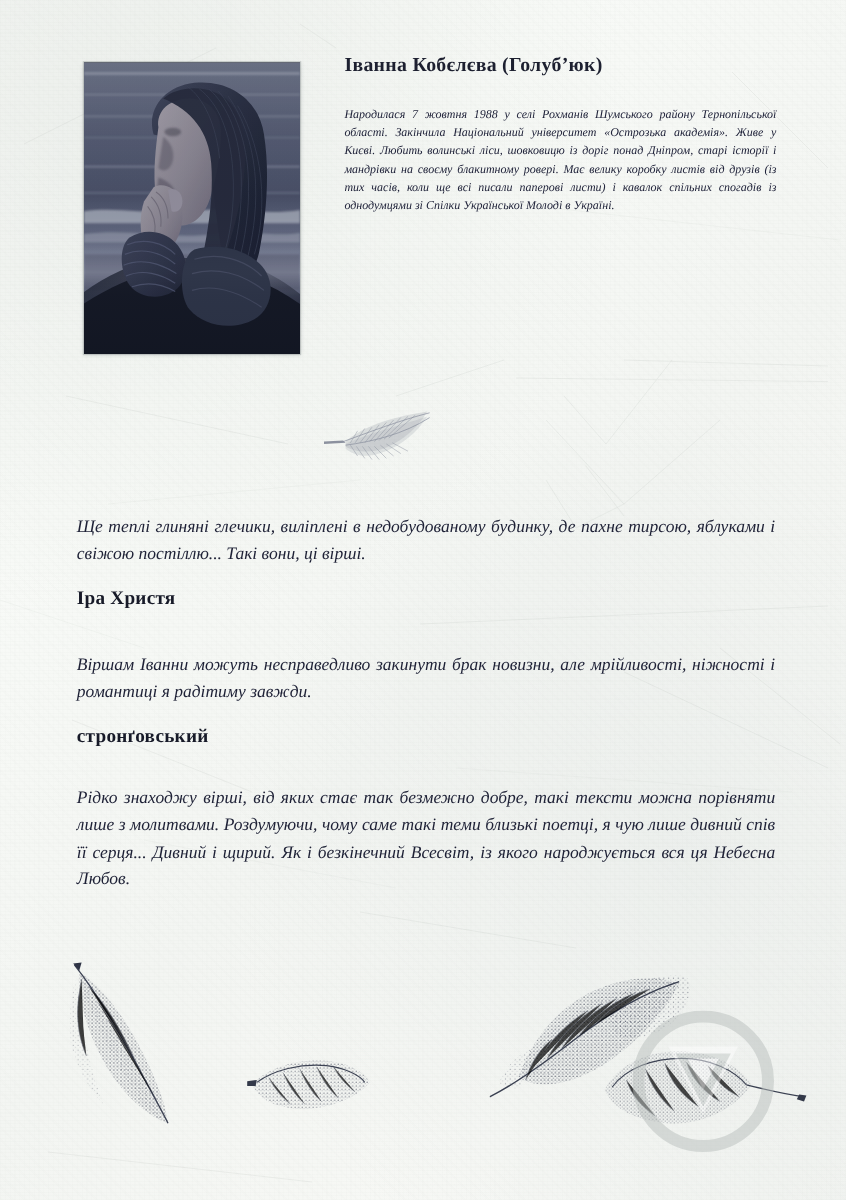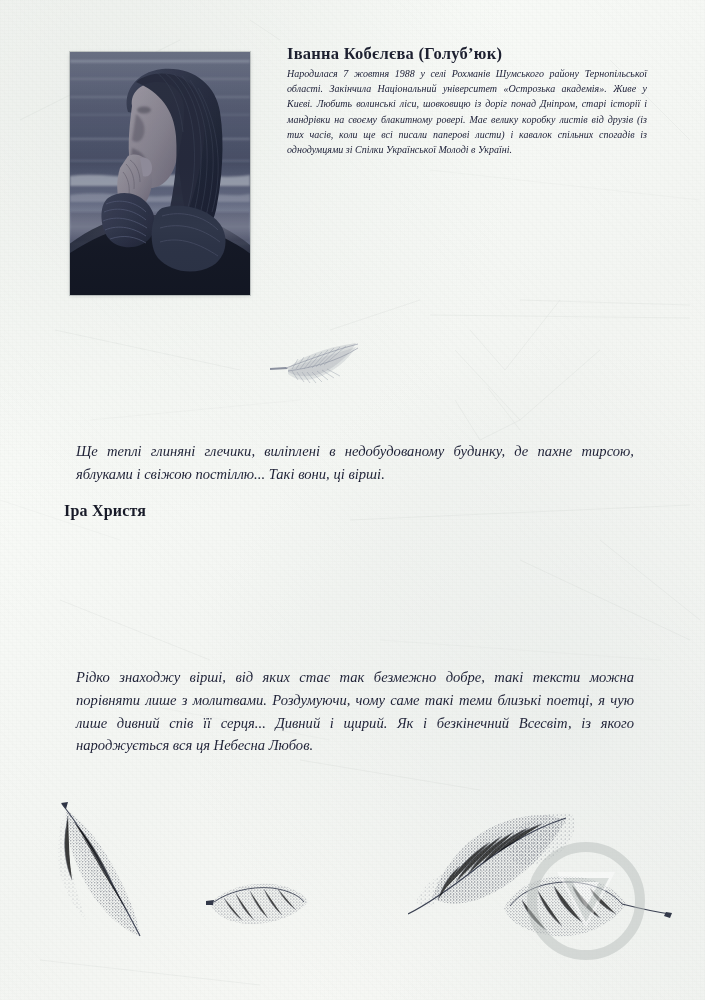--- a/index.html
+++ b/index.html
@@ -67,42 +67,42 @@
     left: 287px;
     top: 44px;
     width: 360px;
   }
   #bio-title {
     font-family: "Liberation Serif", serif;
     font-weight: bold;
     font-size: 16.5px;
     letter-spacing: 0.25px;
     color: #1d2030;
-    margin: 0 0 2px 0;
+    margin: 0 0 24px 0;
     white-space: nowrap;
   }
   #bio-text {
     font-style: italic;
     font-size: 10px;
     line-height: 1.52;
     color: #20233a;
     text-align: justify;
     margin: 0;
     hyphens: manual;
   }
 
   
   .quote-block { position: absolute; left: 64px; width: 582px; }
   .quote-text {
     font-style: italic;
     font-size: 14.6px;
     line-height: 1.56;
     color: #1e2136;
     text-align: justify;
-    margin: 12px;
+    margin: 0;
   }
   .quote-author {
     font-weight: bold;
     font-size: 16px;
     color: #171a28;
     margin: 16px 0 0 0;
     letter-spacing: 0.2px;
   }
 
   #quote-1 { top: 428px; }
@@ -313,20 +313,24 @@
       <path d="M70 32 L82 40"></path>
         <path d="M75 31 L88 38"></path>
     </g>
   </svg>
 
   <div class="quote-block" id="quote-1">
     <p class="quote-text">Ще теплі глиняні глечики, виліплені в недобудованому будинку, де пахне тирсою, яблуками і свіжою постіллю... Такі вони, ці вірші.</p>
     <p class="quote-author">Іра Христя</p>
   </div>
 
+  <div class="quote-block" id="quote-2">
+    <p class="quote-text">Віршам Іванни можуть несправедливо закинути брак новизни, але мрійливості, ніжності і романтиці я радітиму завжди.</p>
+    <p class="quote-author">стронґовський</p>
+  </div>
 
   <div class="quote-block" id="quote-3">
     <p class="quote-text">Рідко знаходжу вірші, від яких стає так безмежно добре, такі тексти можна порівняти лише з молитвами. Роздумуючи, чому саме такі теми близькі поетці, я чую лише дивний спів її серця... Дивний і щирий. Як і безкінечний Всесвіт, із якого народжується вся ця Небесна Любов.</p>
   </div>
 
   <svg class="feather" id="feather-bl" viewBox="0 0 160 140">
     <defs>
       <pattern id="stipA" width="3" height="3" patternUnits="userSpaceOnUse">
         <circle cx="0.8" cy="0.8" r="0.55" fill="#3b4152"></circle>
         <circle cx="2.2" cy="2.2" r="0.4" fill="#4b5162"></circle>

